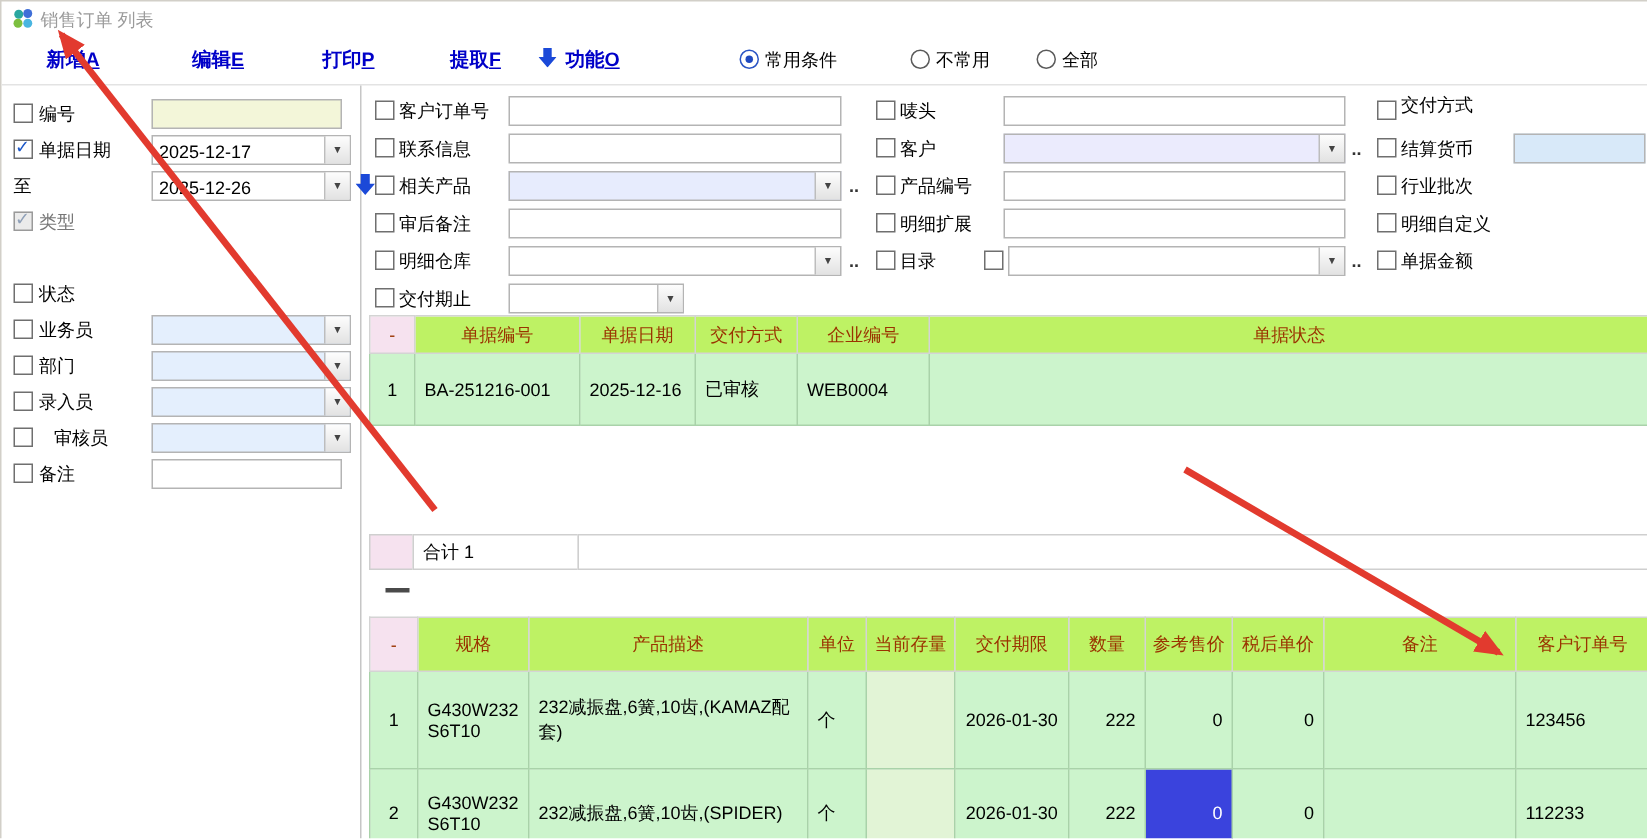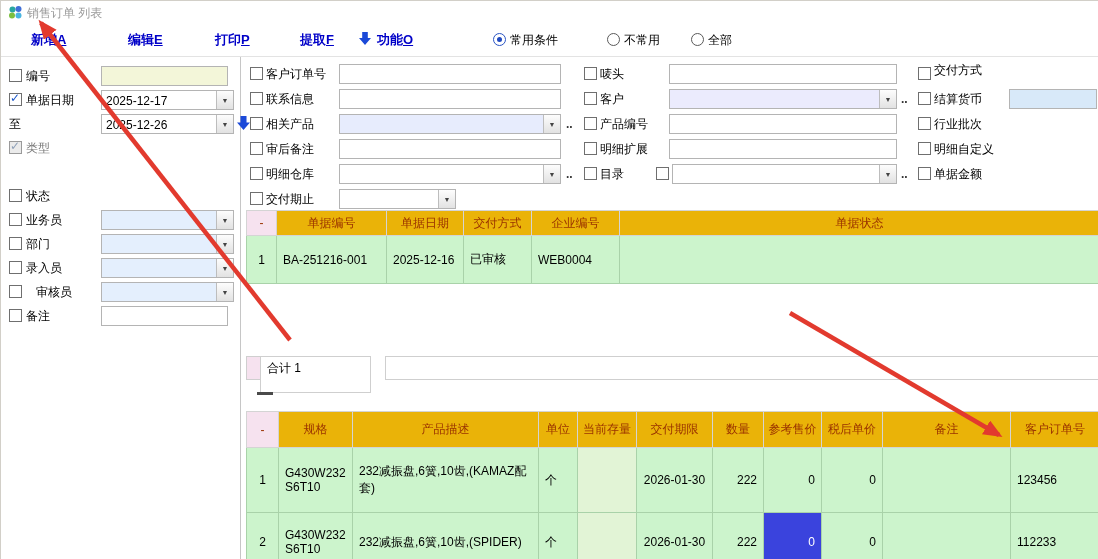--- a/index.html
+++ b/index.html
@@ -28,21 +28,21 @@
   .fld{position:absolute;height:20px;box-sizing:border-box;border:1px solid #b4b4b4;background:#fff;
        font-family:inherit;font-size:12px;padding:1px 4px;line-height:16px;}
   input.fld{outline:none;}
   .combo{position:absolute;height:20px;box-sizing:border-box;border:1px solid #b4b4b4;background:#fff;}
   .combo .val{position:absolute;left:4px;top:2px;right:18px;line-height:16px;white-space:nowrap;overflow:hidden;}
   .combo .btn{position:absolute;top:0;right:0;width:16px;bottom:0;background:linear-gradient(#fdfdfd,#e2e2e2);
        border-left:1px solid #bdbdbd;color:#444;font-size:7px;display:flex;align-items:center;justify-content:center;}
   .dots{position:absolute;font-weight:bold;color:#333;line-height:16px;cursor:pointer;}
 
   table.grid{position:absolute;border-collapse:collapse;table-layout:fixed;font-size:12px;}
-  .grid th{background:#eab308;color:#9a3300;font-weight:normal;border:1px solid #d4d4d4;text-align:center;padding:0 2px;}
+  .grid th{background:#bef264;color:#9a3300;font-weight:normal;border:1px solid #d4d4d4;text-align:center;padding:0 2px;}
   .grid th.corner{background:#f6e2ef;}
   .grid td{background:#ccf4cc;border:1px solid #a9d2a9;padding:15px 6px;vertical-align:middle;word-break:break-all;}
   .grid td.rownum{text-align:center;padding:0;}
   .grid td.r{text-align:right;}
   .grid td.c{text-align:center;}
   .grid td.stock{background:#e2f4d6;}
   .grid td.sel{background:#3a43dd;color:#fff;}
 
   .sumcell{position:absolute;box-sizing:border-box;border:1px solid #cfcfcf;background:#fff;line-height:22px;padding:0 6px;white-space:nowrap;}
   .split-dash{position:absolute;width:16px;height:3px;background:#4a4a4a;cursor:row-resize;}
@@ -231,21 +231,21 @@
       <td>BA-251216-001</td>
       <td>2025-12-16</td>
       <td>已审核</td>
       <td>WEB0004</td>
       <td></td>
     </tr>
   </tbody>
     </table>
 
   <span class="sumcell" style="left:245px;top:355px;width:30px;height:24px;background:#f6e2ef"></span>
-  <span class="sumcell" style="left:259px;top:355px;width:111px;height:37px">合计 1</span>
+  <span class="sumcell" style="left:274px;top:355px;width:111px;height:24px">合计 1</span>
   <span class="sumcell" style="left:384px;top:355px;width:714px;height:24px"></span>
 
   <span class="split-dash" style="left:256px;top:391px"></span>
 
   <table class="grid" style="left:245px;top:410px;width:853px">
     <colgroup>
       <col style="width:32px">
         <col style="width:74px">
         <col style="width:186px">
         <col style="width:39px">

